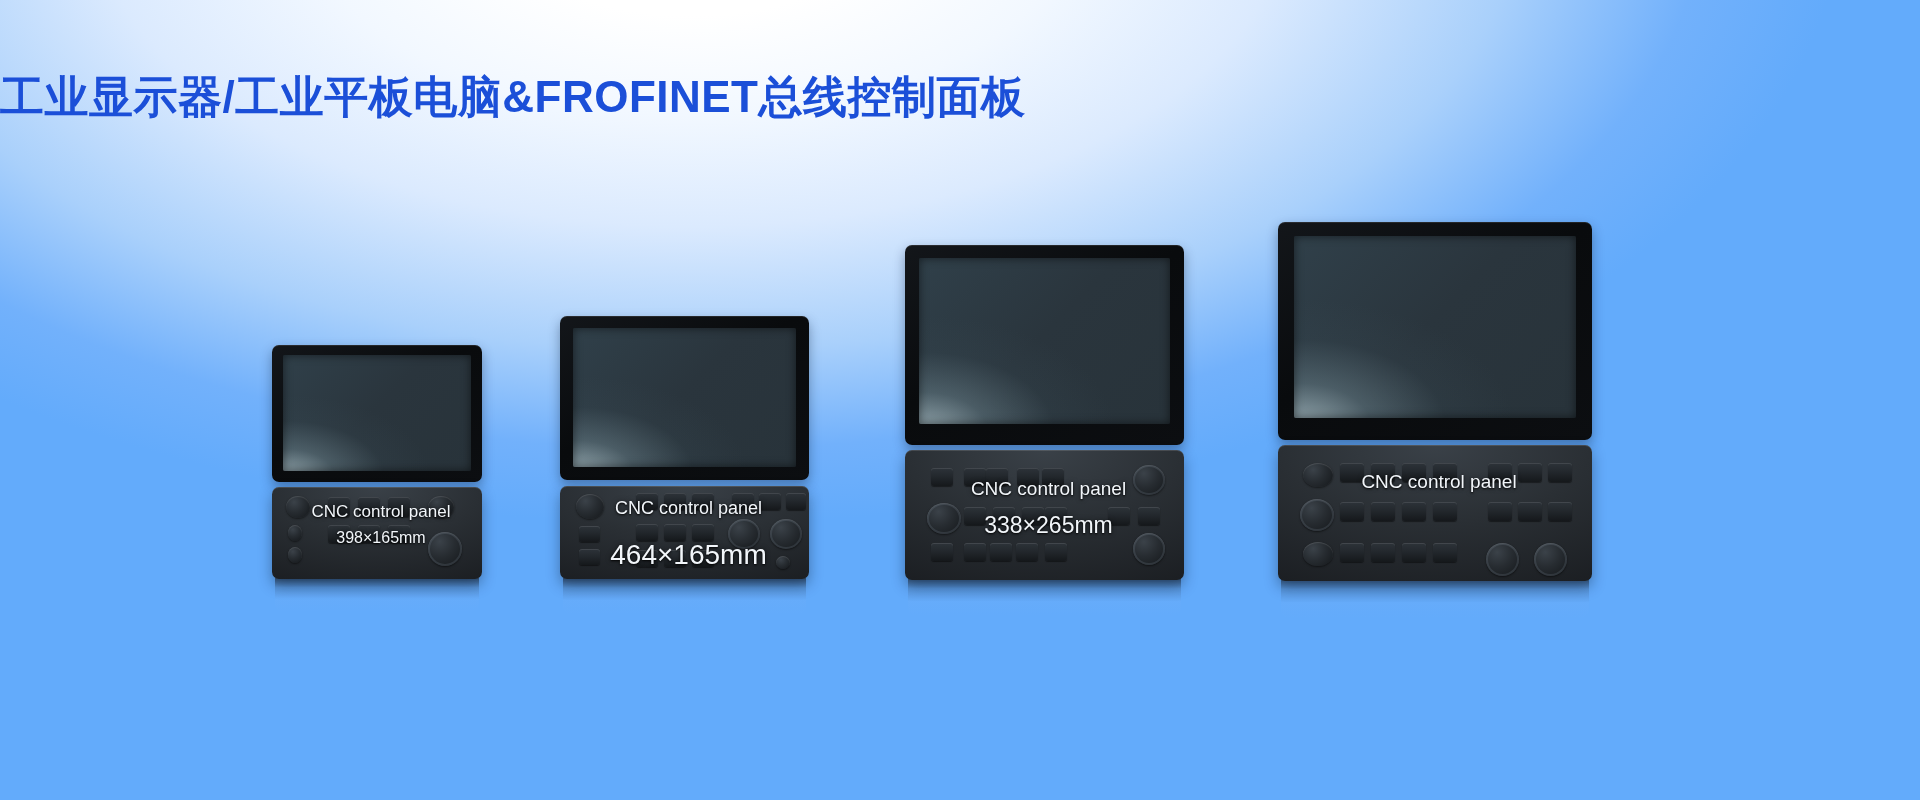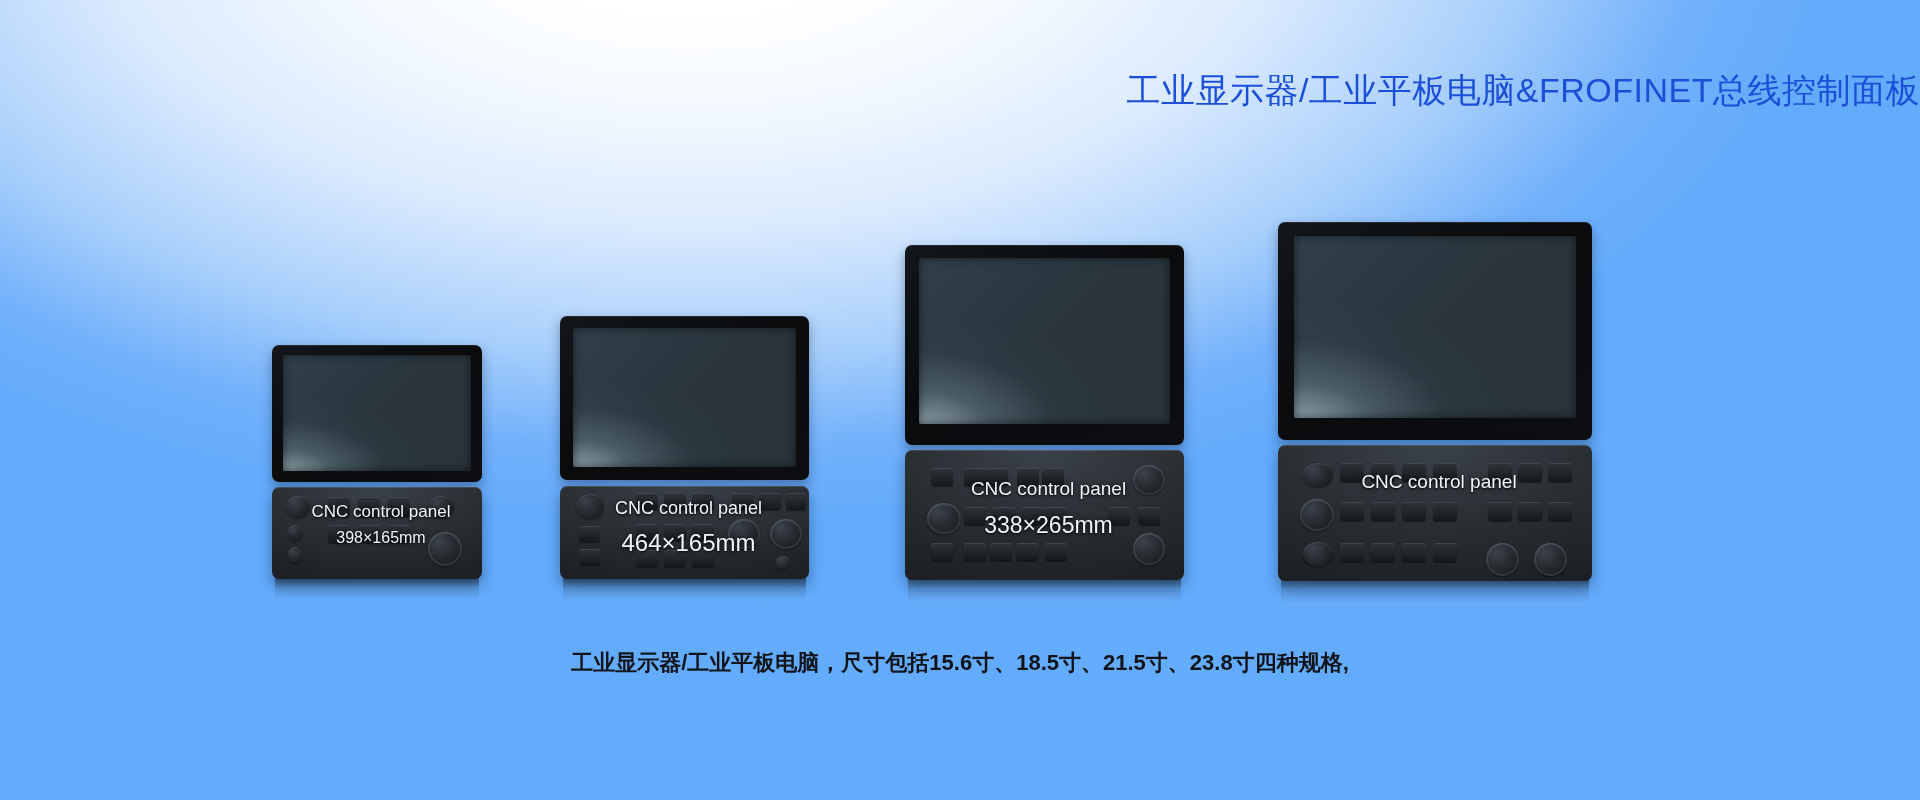--- a/index.html
+++ b/index.html
@@ -12,22 +12,22 @@
   #stage{
     position:absolute;inset:0;width:1920px;height:800px;
     background:
       radial-gradient(ellipse 1150px 620px at 36% -12%, #ffffff 0%, #ffffff 18%, #f2f8ff 34%, #dbeafe 52%, #a9d0fb 72%, #72b1fb 88%, #63abfb 100%),
       linear-gradient(160deg,#eef6ff 0%,#8cc2fc 45%,#5ea9fb 100%);
     overflow:hidden;
   }
 
   
   #title{
-    position:absolute;left:0;right:0;top:68px;text-align:right;
-    font-size:34px;font-weight:400;letter-spacing:0.5px;
+    position:absolute;left:0;right:0;top:68px;text-align:left;
+    font-size:44px;font-weight:700;letter-spacing:0.5px;
     color:#1b4fd8;white-space:nowrap;
   }
 
   
   #caption{
     position:absolute;left:0;right:0;top:648px;text-align:center;
     color:#101418;font-size:22px;font-weight:700;line-height:1.33;
   }
   #caption .cap-line{display:block;}
 
@@ -152,21 +152,21 @@
         <div class="kbtn" style="left:172px;top:7px;width:22px;height:17px;"></div>
         <div class="kbtn" style="left:199px;top:7px;width:22px;height:17px;"></div>
         <div class="kbtn" style="left:226px;top:7px;width:20px;height:17px;"></div>
 
         <div class="knob ring" style="left:168px;top:33px;width:32px;height:30px;"></div>
         <div class="knob ring" style="left:210px;top:33px;width:32px;height:30px;"></div>
         <div class="knob" style="left:216px;top:70px;width:14px;height:13px;"></div>
 
         <div class="labels" style="top:12px;">
           <span class="lbl-name" style="font-size:18px;">CNC control panel</span>
-          <span class="lbl-size" style="font-size:24px;margin-top:10px;">464×165mm</span>
+          <span class="lbl-size" style="font-size:28px;margin-top:20px;">464×165mm</span>
         </div>
       </div>
     </div>
 
     <div class="product" style="left:905px;top:245px;width:279px;height:335px;">
       <div class="reflect" style="left:3px;top:333px;width:273px;height:38px;"></div>
 
       <div class="monitor" style="width:279px;height:200px;">
         <div class="screen" style="left:14px;top:13px;width:251px;height:166px;"></div>
       </div>
@@ -243,16 +243,15 @@
 
         <div class="labels" style="top:26px;">
           <span class="lbl-name" style="font-size:19px;">CNC control panel</span>
         </div>
       </div>
     </div>
 
   </div>
 
   <div id="caption">
-    <span class="cap-line">工业显示器/工业平板电脑，尺寸包括15.6寸、18.5寸、21.5寸、23.8寸四种规格,</span>
   </div>
 
 </div>
 
 </body></html>

